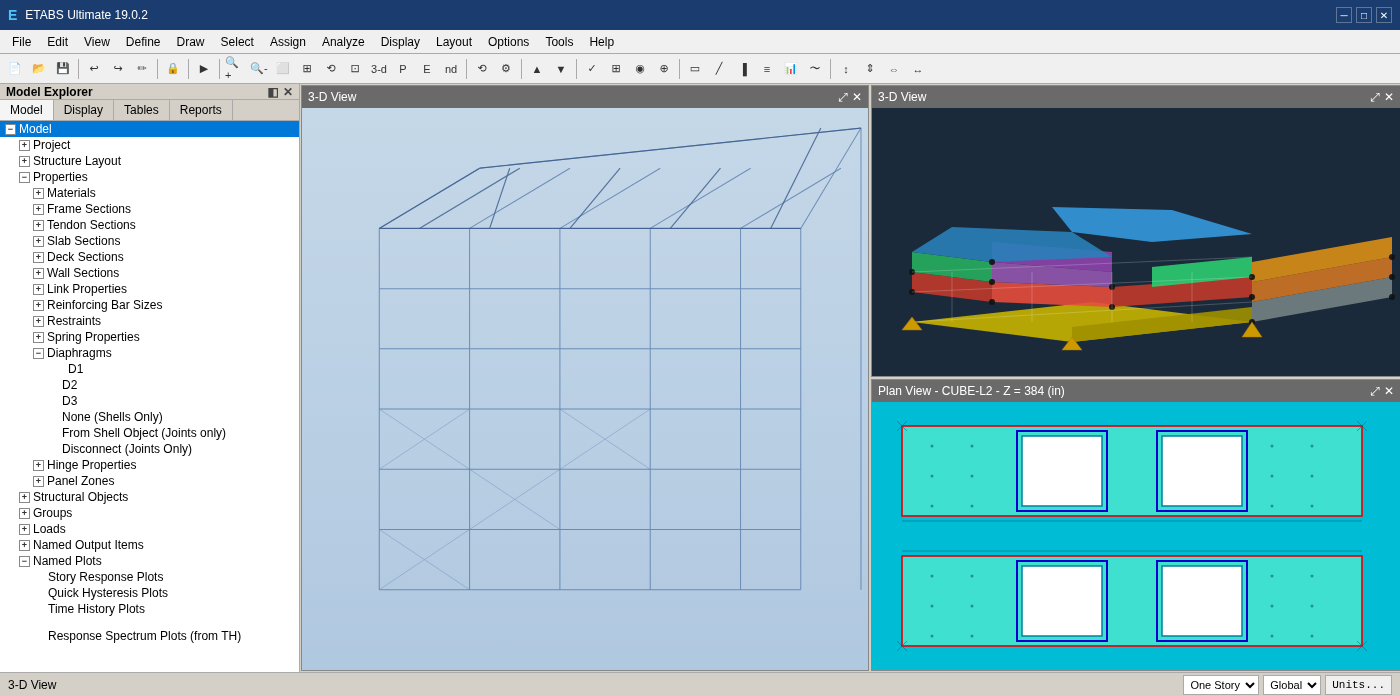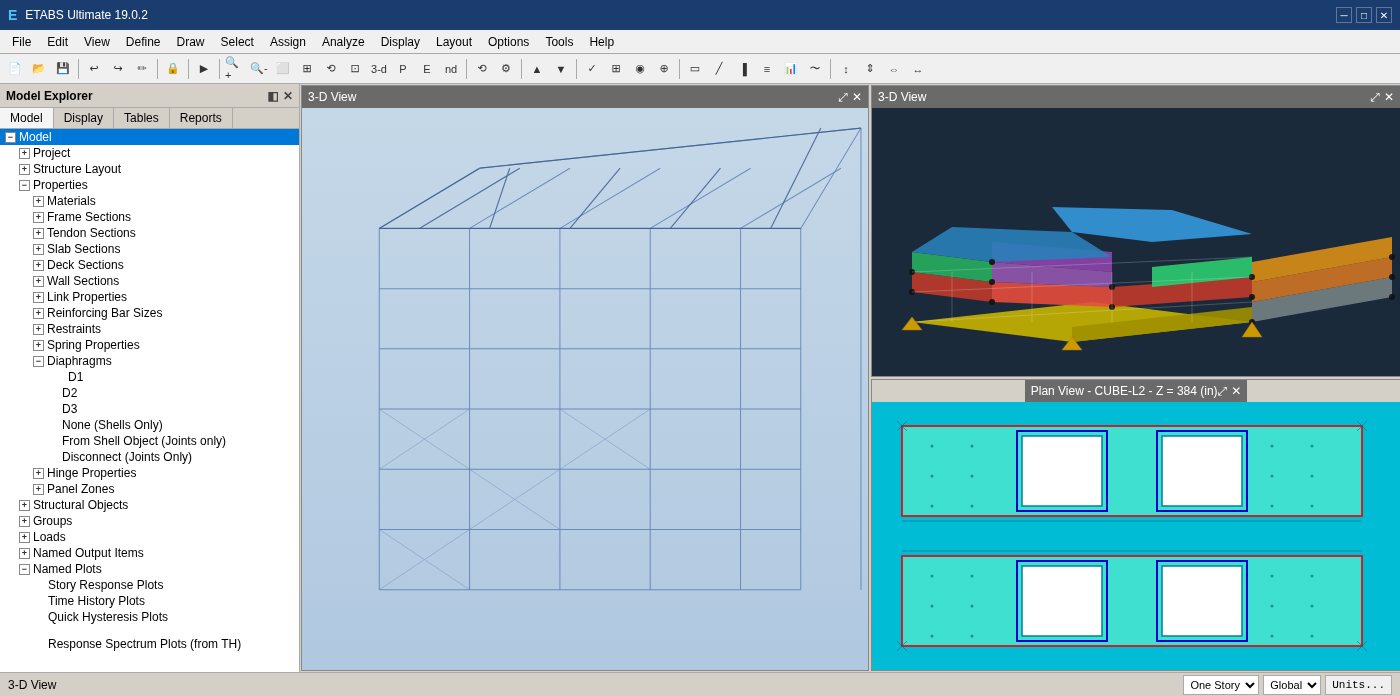--- a/index.html
+++ b/index.html
@@ -41,21 +41,21 @@
     #main-layout {
       display: flex; height: calc(696px - 30px - 24px - 30px - 24px);
     }
 
     
     #left-panel {
       width: 300px; min-width: 300px; display: flex; flex-direction: column;
       border-right: 1px solid #aaa; background: #f5f5f5;
     }
     #panel-header {
-      height: 24px; background: #d4d0c8; display: flex; align-items: center;
+      height: 16px; background: #d4d0c8; display: flex; align-items: center;
       justify-content: space-between; border-bottom: 1px solid #aaa; padding: 0 6px;
       font-weight: bold; font-size: 12px;
     }
     #panel-header-controls { display: flex; gap: 4px; }
     #panel-header-controls span { cursor: pointer; font-size: 12px; color: #444; }
 
     
     #tabs {
       display: flex; background: #d4d0c8; border-bottom: 1px solid #aaa;
     }
@@ -330,25 +330,25 @@
         <div class="tree-node" style="padding-left: 18px;">
           <span class="expander-box">−</span>
           <span class="label">Named Plots</span>
         </div>
         <div class="tree-node" style="padding-left: 32px;">
           <span style="display: inline-block; width: 14px;"></span>
           <span class="label">Story Response Plots</span>
         </div>
         <div class="tree-node" style="padding-left: 32px;">
           <span style="display: inline-block; width: 14px;"></span>
+          <span class="label">Quick Hysteresis Plots</span>
+        </div>
+        <div class="tree-node" style="padding-left: 32px;">
+          <span style="display: inline-block; width: 14px;"></span>
           <span class="label">Time History Plots</span>
-        </div>
-        <div class="tree-node" style="padding-left: 32px;">
-          <span style="display: inline-block; width: 14px;"></span>
-          <span class="label">Quick Hysteresis Plots</span>
         </div>
         <div class="tree-node" style="padding-left: 32px; margin-top: 11px;">
           <span style="display: inline-block; width: 14px;"></span>
           <span class="label">Response Spectrum Plots (from TH)</span>
         </div>
       </div>
   </div>
 
   <div id="right-viewports">
 
@@ -483,21 +483,21 @@
 
               <g fill="#cc9900" stroke="#aa7700" stroke-width="0.5">
                 <polygon points="370,215 380,200 390,215"></polygon>
                 <polygon points="190,228 200,215 210,228"></polygon>
                 <polygon points="30,208 40,195 50,208"></polygon>
               </g>
             </svg>
           </div>
         </div>
 
-        <div class="view-panel" id="view-plan" style="flex:1;align-items:center;">
+        <div class="view-panel" id="view-plan" style="flex:1;">
           <div class="view-header">
             <span>Plan View - CUBE-L2 - Z = 384 (in)</span>
             <div class="view-header-controls">
               <span>⤢</span>
               <span>✕</span>
             </div>
           </div>
           <div class="view-content">
             <svg viewBox="0 0 528 240" style="width:100%;height:100%;background:#00bcd4;">
 

